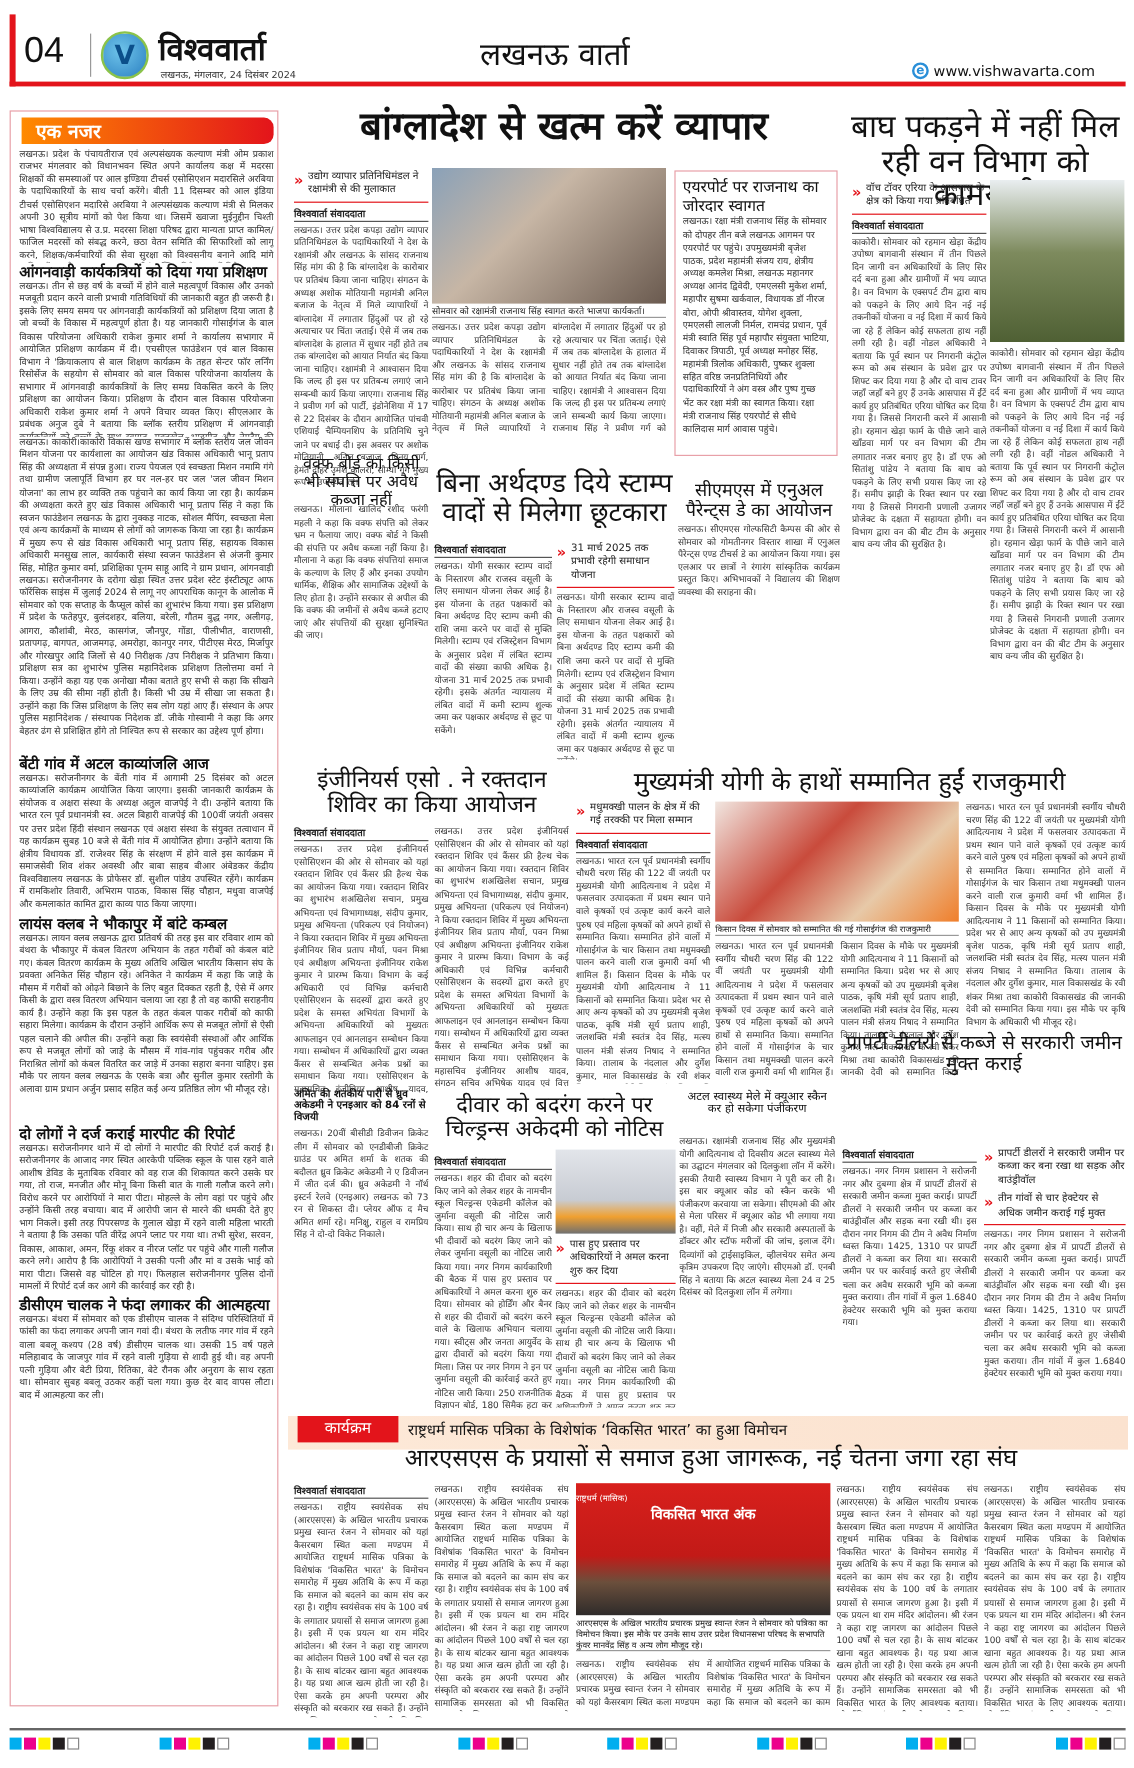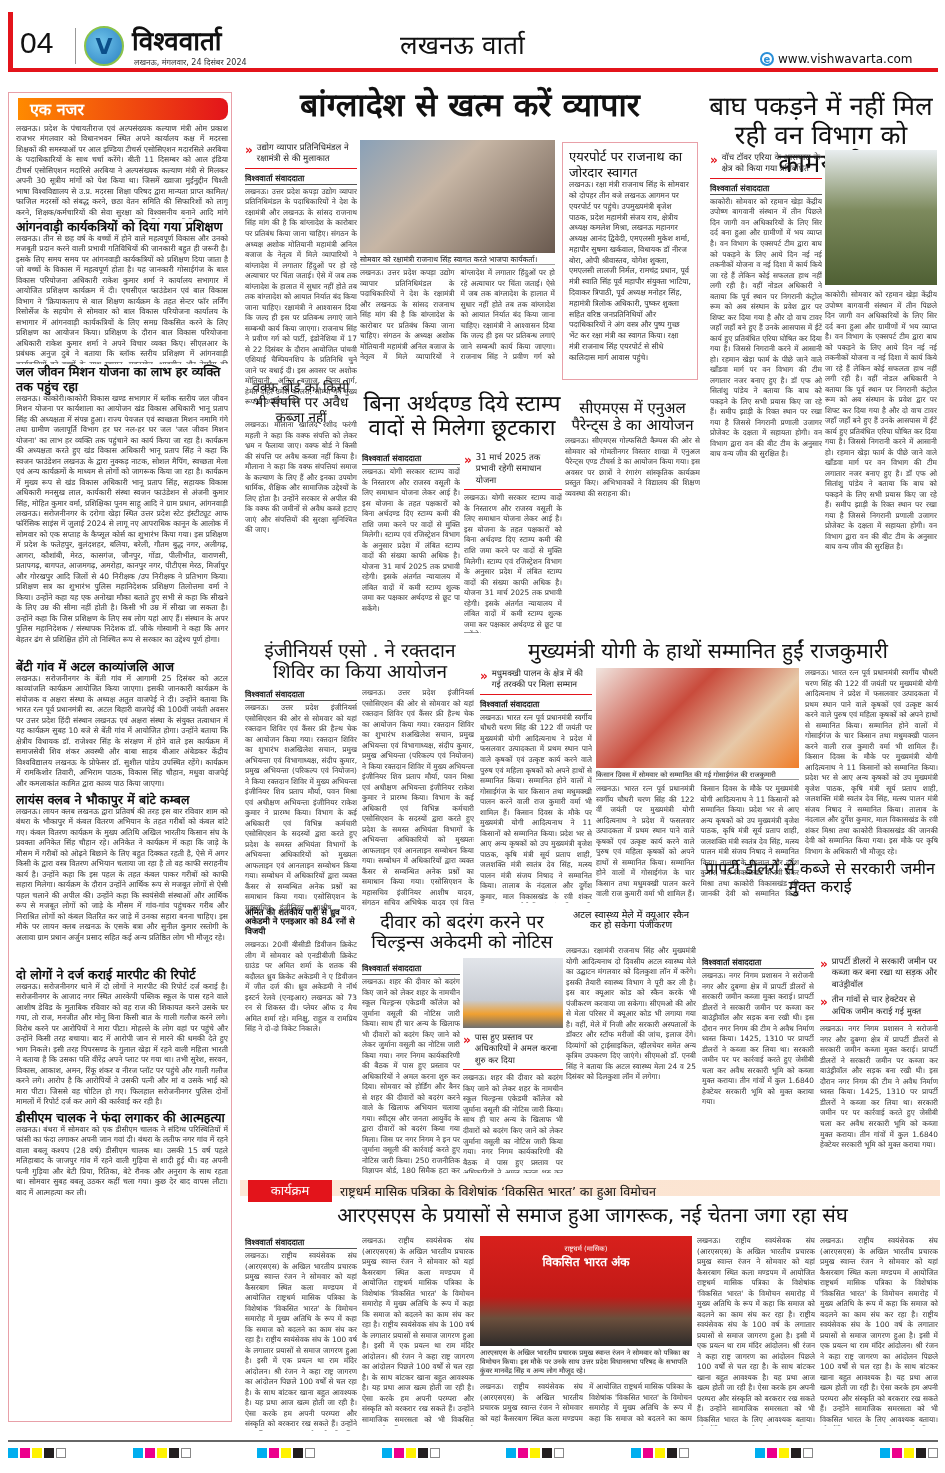--- a/index.html
+++ b/index.html
@@ -21,21 +21,21 @@
   .col{position:absolute}
   .mainhead{font-weight:bold;color:#111;text-align:center;line-height:1.1}
   .kick{font-size:8.5px;color:#222;display:flex;gap:4px;line-height:1.35}
   .kick .chev{color:#e3141b;font-weight:bold;font-size:12px}
   .byline{font-size:8px;font-weight:bold;border-bottom:1px solid #555;padding-bottom:1px;margin-bottom:2px}
   .body{font-size:7.4px;line-height:1.42;color:#333;text-align:justify}
   .photo{position:absolute;background:linear-gradient(135deg,#8aa1b8,#c7b6a5 40%,#6a5a4f);}
   .caption{font-size:7.5px;color:#222;border-bottom:1px solid #999}
   .sidebox{position:absolute;border:1px solid #e8a0a8;padding:6px}
   .redrule{height:1px;background:#e3141b}
-  .banner{left:240px;top:1180px;width:700px;height:16px;background:linear-gradient(90deg,#fde9d8,#fbe2cf)}
+  .banner{left:240px;top:1180px;width:700px;height:28px;background:linear-gradient(90deg,#fde9d8,#fbe2cf)}
   .banner .tag{position:absolute;left:8px;top:0;width:84px;height:22px;background:#e3141b;color:#fff;font-size:13px;text-align:center;line-height:22px}
   .banner .btxt{position:absolute;left:100px;top:3px;font-size:12.5px;color:#111}
   .regmarks{left:8px;top:1448px;width:930px;height:14px;display:flex;justify-content:space-between}
   .reg{display:flex;gap:2px}
   .reg span{width:10px;height:10px;display:inline-block}
   .footrule{left:8px;top:1440px;width:930px;height:2px;background:#666}
 </style>
 </head>
 <body>
 
@@ -57,21 +57,20 @@
 <div class="abs eknazar">एक नजर</div>
 <div class="col" style="left:16px;top:124px;width:212px">
   <div>
     <div class="ltext" style="height:95px;overflow:hidden">लखनऊ। प्रदेश के पंचायतीराज एवं अल्पसंख्यक कल्याण मंत्री ओम प्रकाश राजभर मंगलवार को विधानभवन स्थित अपने कार्यालय कक्ष में मदरसा शिक्षकों की समस्याओं पर आल इण्डिया टीचर्स एसोसिएशन मदारसिले अरबिया के पदाधिकारियों के साथ चर्चा करेंगे। बीती 11 दिसम्बर को आल इंडिया टीचर्स एसोसिएशन मदारिसे अरबिया ने अल्पसंख्यक कल्याण मंत्री से मिलकर अपनी 30 सूत्रीय मांगों को पेश किया था। जिसमें ख्वाजा मुईनुद्दीन चिश्ती भाषा विश्वविद्यालय से उ.प्र. मदरसा शिक्षा परिषद द्वारा मान्यता प्राप्त कामिल/फाजिल मदरसों को संबद्ध करने, छठा वेतन समिति की सिफारिशों को लागू करने, शिक्षक/कर्मचारियों की सेवा सुरक्षा को विश्वसनीय बनाने आदि मांगे शामिल हैं। इसके अलावा राजभर अलीगंज स्थित निदेशालय में निदेशालय स्तर एवं जिला स्तर के समस्त अधिकारियों के साथ जीरो पावर्टी योजना के संबंध में समीक्षा बैठक भी करेंगे।</div>
   </div>
   <div>
     <div class="lhead">आंगनवाड़ी कार्यकत्रियों को दिया गया प्रशिक्षण</div>
     <div class="ltext" style="height:130px;overflow:hidden">लखनऊ। तीन से छह वर्ष के बच्चों में होने वाले महत्वपूर्ण विकास और उनको मजबूती प्रदान करने वाली प्रभावी गतिविधियों की जानकारी बहुत ही जरूरी है। इसके लिए समय समय पर आंगनवाड़ी कार्यकत्रियों को प्रशिक्षण दिया जाता है जो बच्चों के विकास में महत्वपूर्ण होता है। यह जानकारी गोसाईगंज के बाल विकास परियोजना अधिकारी राकेश कुमार शर्मा ने कार्यालय सभागार में आयोजित प्रशिक्षण कार्यक्रम में दी। एचसीएल फाउंडेशन एवं बाल विकास विभाग ने 'क्रियाकलाप से बाल शिक्षण कार्यक्रम के तहत सेन्टर फॉर लर्निंग रिसोर्सेज के सहयोग से सोमवार को बाल विकास परियोजना कार्यालय के सभागार में आंगनवाड़ी कार्यकत्रियों के लिए समग्र विकसित करने के लिए प्रशिक्षण का आयोजन किया। प्रशिक्षण के दौरान बाल विकास परियोजना अधिकारी राकेश कुमार शर्मा ने अपने विचार व्यक्त किए। सीएलआर के प्रबंधक अनुज दुबे ने बताया कि ब्लॉक स्तरीय प्रशिक्षण में आंगनवाड़ी कार्यकत्रियों को बच्चों के साथ स्वागत, मुक्तखेल, भावगीत और नेमटैग की गतिविधियों को सिखाया गया और उनको संबंधित सहायक सामग्री प्रदान की गई। बाल विकास परियोजना कार्यालय की मुख्य सेविका अनीता यादव और सेन्टर फॉर लर्निंग रिसोर्सेज की तरफ से वर्षा शर्मा और मधु सिंह ने भी 55 कार्यकत्रियों को प्रशिक्षण दिया।</div>
   </div>
   <div>
-    <div class="lhead">जल जीवन मिशन योजना का लाभ हर व्यक्ति तक पहुंच रहा</div>
     <div class="ltext" style="height:115px;overflow:hidden">लखनऊ। काकोरी।काकोरी विकास खण्ड सभागार में ब्लॉक स्तरीय जल जीवन मिशन योजना पर कार्यशाला का आयोजन खंड विकास अधिकारी भानू प्रताप सिंह की अध्यक्षता में संपन्न हुआ। राज्य पेयजल एवं स्वच्छता मिशन नमामि गंगे तथा ग्रामीण जलापूर्ति विभाग हर घर नल-हर घर जल 'जल जीवन मिशन योजना' का लाभ हर व्यक्ति तक पहुंचाने का कार्य किया जा रहा है। कार्यक्रम की अध्यक्षता करते हुए खंड विकास अधिकारी भानू प्रताप सिंह ने कहा कि स्वजन फाउंडेशन लखनऊ के द्वारा नुक्कड़ नाटक, सोशल मैपिंग, स्वच्छता मेला एवं अन्य कार्यक्रमों के माध्यम से लोगों को जागरूक किया जा रहा है। कार्यक्रम में मुख्य रूप से खंड विकास अधिकारी भानू प्रताप सिंह, सहायक विकास अधिकारी मनसुख लाल, कार्यकारी संस्था स्वजन फाउंडेशन से अंजनी कुमार सिंह, मोहित कुमार वर्मा, प्रशिक्षिका पूनम साहू आदि ने ग्राम प्रधान, आंगनवाड़ी कार्यकत्रियों सहित जल सखी एवं स्वयं सहायता समूह की उपस्थित महिलाओं को विस्तृत जानकारी देते हुए विस्तार से हर विषय पर जानकारी दी।</div>
   </div>
   <div>
     <div class="ltext" style="height:150px;overflow:hidden">लखनऊ। सरोजनीनगर के दरोगा खेड़ा स्थित उत्तर प्रदेश स्टेट इंस्टीट्यूट आफ फॉरेंसिक साइंस में जुलाई 2024 से लागू नए आपराधिक कानून के आलोक में सोमवार को एक सप्ताह के कैप्सूल कोर्स का शुभारंभ किया गया। इस प्रशिक्षण में प्रदेश के फतेहपुर, बुलंदशहर, बलिया, बरेली, गौतम बुद्ध नगर, अलीगढ़, आगरा, कौशांबी, मेरठ, कासगंज, जौनपुर, गोंडा, पीलीभीत, वाराणसी, प्रतापगढ़, बागपत, आजमगढ़, अमरोहा, कानपुर नगर, पीटीएस मेरठ, मिर्जापुर और गोरखपुर आदि जिलों से 40 निरीक्षक /उप निरीक्षक ने प्रतिभाग किया। प्रशिक्षण सत्र का शुभारंभ पुलिस महानिदेशक प्रशिक्षण तिलोत्तमा वर्मा ने किया। उन्होंने कहा यह एक अनोखा मौका बताते हुए सभी से कहा कि सीखने के लिए उम्र की सीमा नहीं होती है। किसी भी उम्र में सीखा जा सकता है। उन्होंने कहा कि जिस प्रशिक्षण के लिए सब लोग यहां आए हैं। संस्थान के अपर पुलिस महानिदेशक / संस्थापक निदेशक डॉ. जीके गोस्वामी ने कहा कि अगर बेहतर ढंग से प्रशिक्षित होंगे तो निश्चित रूप से सरकार का उद्देश्य पूर्ण होगा।</div>
   </div>
   <div>
     <div class="lhead">बेंटी गांव में अटल काव्यांजलि आज</div>
     <div class="ltext" style="height:118px;overflow:hidden">लखनऊ। सरोजनीनगर के बेंती गांव में आगामी 25 दिसंबर को अटल काव्यांजलि कार्यक्रम आयोजित किया जाएगा। इसकी जानकारी कार्यक्रम के संयोजक व अक्षरा संस्था के अध्यक्ष अतुल वाजपेई ने दी। उन्होंने बताया कि भारत रत्न पूर्व प्रधानमंत्री स्व. अटल बिहारी वाजपेई की 100वीं जयंती अवसर पर उत्तर प्रदेश हिंदी संस्थान लखनऊ एवं अक्षरा संस्था के संयुक्त तत्वाधान में यह कार्यक्रम सुबह 10 बजे से बेंती गांव में आयोजित होगा। उन्होंने बताया कि क्षेत्रीय विधायक डॉ. राजेश्वर सिंह के संरक्षण में होने वाले इस कार्यक्रम में समाजसेवी शिव शंकर अवस्थी और बाबा साहब बीआर अंबेडकर केंद्रीय विश्वविद्यालय लखनऊ के प्रोफेसर डॉ. सुशील पांडेय उपस्थित रहेंगे। कार्यक्रम में रामकिशोर तिवारी, अभिराम पाठक, विकास सिंह चौहान, मधुवा वाजपेई और कमलाकांत कामित द्वारा काव्य पाठ किया जाएगा।</div>
   </div>
   <div>
@@ -131,21 +130,21 @@
 <div class="col" style="left:464px;top:452px;width:98px">
   <div class="kick">
       <span class="chev">»</span>
       <span>31 मार्च 2025 तक प्रभावी रहेगी समाधान योजना</span>
     </div>
   <div class="redrule" style="margin:3px 0"></div>
   <div class="body" style="height:140px;overflow:hidden">लखनऊ। योगी सरकार स्टाम्प वादों के निस्तारण और राजस्व वसूली के लिए समाधान योजना लेकर आई है। इस योजना के तहत पक्षकारों को बिना अर्थदण्ड दिए स्टाम्प कमी की राशि जमा करने पर वादों से मुक्ति मिलेगी। स्टाम्प एवं रजिस्ट्रेशन विभाग के अनुसार प्रदेश में लंबित स्टाम्प वादों की संख्या काफी अधिक है। योजना 31 मार्च 2025 तक प्रभावी रहेगी। इसके अंतर्गत न्यायालय में लंबित वादों में कमी स्टाम्प शुल्क जमा कर पक्षकार अर्थदण्ड से छूट पा सकेंगे।</div>
 </div>
 
 <div class="col mainhead" style="left:565px;top:400px;width:135px;font-size:15px;font-weight:normal">सीएमएस में एनुअल पैरेन्ट्स डे का आयोजन</div>
-<div class="col body" style="left:565px;top:436px;width:135px;height:190px;overflow:hidden">लखनऊ। सीएमएस गोल्फसिटी कैम्पस की ओर से सोमवार को गोमतीनगर विस्तार शाखा में एनुअल पैरेन्ट्स एण्ड टीचर्स डे का आयोजन किया गया। इस अवसर पर छात्रों ने रंगारंग सांस्कृतिक कार्यक्रम प्रस्तुत किए। अभिभावकों ने विद्यालय की शिक्षण व्यवस्था की सराहना की।</div>
+<div class="col body" style="left:565px;top:436px;width:135px;height:190px;overflow:hidden">लखनऊ। सीएमएस गोल्फसिटी कैम्पस की ओर से सोमवार को गोमतीनगर विस्तार शाखा में एनुअल पैरेन्ट्स एण्ड टीचर्स डे का आयोजन किया गया। इस एलआर पर छात्रों ने रंगारंग सांस्कृतिक कार्यक्रम प्रस्तुत किए। अभिभावकों ने विद्यालय की शिक्षण व्यवस्था की सराहना की।</div>
 
 <div class="col mainhead" style="left:245px;top:640px;width:230px;font-size:19px;font-weight:normal">इंजीनियर्स एसो . ने रक्तदान शिविर का किया आयोजन</div>
 <div class="col" style="left:245px;top:688px;width:112px">
   <div class="byline">विश्ववार्ता संवाददाता</div>
   <div class="body" style="height:210px;overflow:hidden">लखनऊ। उत्तर प्रदेश इंजीनियर्स एसोसिएशन की ओर से सोमवार को यहां रक्तदान शिविर एवं कैंसर फ्री हैल्थ चेक का आयोजन किया गया। रक्तदान शिविर का शुभारंभ शअखिलेश सचान, प्रमुख अभियन्ता एवं विभागाध्यक्ष, संदीप कुमार, प्रमुख अभियन्ता (परिकल्प एवं नियोजन) ने किया रक्तदान शिविर में मुख्य अभियन्ता इंजीनियर शिव प्रताप मौर्या, पवन मिश्रा एवं अधीक्षण अभियन्ता इंजीनियर राकेश कुमार ने प्रारम्भ किया। विभाग के कई अधिकारी एवं विभिन्न कर्मचारी एसोसिएशन के सदस्यों द्वारा करते हुए प्रदेश के समस्त अभियंता विभागों के अभियन्ता अधिकारियों को मुख्यतः आफलाइन एवं आनलाइन सम्बोधन किया गया। सम्बोधन में अधिकारियों द्वारा व्यक्त कैंसर से सम्बन्धित अनेक प्रश्नों का समाधान किया गया। एसोसिएशन के महासचिव इंजीनियर आशीष यादव, संगठन सचिव अभिषेक यादव एवं वित्त सचिव राजेश वर्मा द्वारा सफल आयोजन के लिए समस्त सदस्यों का आभार व्यक्त करते हुये भविष्य में अनेक विषयों पर सेमिनार आयोजित किया जायेगा।</div>
 </div>
 <div class="col body" style="left:362px;top:688px;width:112px;height:220px;overflow:hidden">लखनऊ। उत्तर प्रदेश इंजीनियर्स एसोसिएशन की ओर से सोमवार को यहां रक्तदान शिविर एवं कैंसर फ्री हैल्थ चेक का आयोजन किया गया। रक्तदान शिविर का शुभारंभ शअखिलेश सचान, प्रमुख अभियन्ता एवं विभागाध्यक्ष, संदीप कुमार, प्रमुख अभियन्ता (परिकल्प एवं नियोजन) ने किया रक्तदान शिविर में मुख्य अभियन्ता इंजीनियर शिव प्रताप मौर्या, पवन मिश्रा एवं अधीक्षण अभियन्ता इंजीनियर राकेश कुमार ने प्रारम्भ किया। विभाग के कई अधिकारी एवं विभिन्न कर्मचारी एसोसिएशन के सदस्यों द्वारा करते हुए प्रदेश के समस्त अभियंता विभागों के अभियन्ता अधिकारियों को मुख्यतः आफलाइन एवं आनलाइन सम्बोधन किया गया। सम्बोधन में अधिकारियों द्वारा व्यक्त कैंसर से सम्बन्धित अनेक प्रश्नों का समाधान किया गया। एसोसिएशन के महासचिव इंजीनियर आशीष यादव, संगठन सचिव अभिषेक यादव एवं वित्त सचिव राजेश वर्मा द्वारा सफल आयोजन के लिए समस्त सदस्यों का आभार व्यक्त करते हुये भविष्य में अनेक विषयों पर सेमिनार आयोजित किया जायेगा।</div>
 
 <div class="col mainhead" style="left:478px;top:640px;width:460px;font-size:21px;font-weight:normal">मुख्यमंत्री योगी के हाथों सम्मानित हुईं राजकुमारी</div>
 <div class="col" style="left:480px;top:668px;width:112px">
@@ -206,21 +205,21 @@
   <div class="btxt">राष्ट्रधर्म मासिक पत्रिका के विशेषांक  ‘विकसित भारत’ का हुआ विमोचन</div>
 </div>
 
 <div class="col mainhead" style="left:245px;top:1204px;width:695px;font-size:20px;font-weight:normal">आरएसएस के प्रयासों से समाज हुआ जागरूक, नई चेतना जगा रहा संघ</div>
 <div class="col" style="left:245px;top:1236px;width:112px">
   <div class="byline">विश्ववार्ता संवाददाता</div>
   <div class="body" style="height:180px;overflow:hidden">लखनऊ। राष्ट्रीय स्वयंसेवक संघ (आरएसएस) के अखिल भारतीय प्रचारक प्रमुख स्वान्त रंजन ने सोमवार को यहां कैसरबाग स्थित कला मण्डपम में आयोजित राष्ट्रधर्म मासिक पत्रिका के विशेषांक 'विकसित भारत' के विमोचन समारोह में मुख्य अतिथि के रूप में कहा कि समाज को बदलने का काम संघ कर रहा है। राष्ट्रीय स्वयंसेवक संघ के 100 वर्ष के लगातार प्रयासों से समाज जागरण हुआ है। इसी में एक प्रयत्न था राम मंदिर आंदोलन। श्री रंजन ने कहा राष्ट्र जागरण का आंदोलन पिछले 100 वर्षों से चल रहा है। के साथ बांटकर खाना बहुत आवश्यक है। यह प्रथा आज खत्म होती जा रही है। ऐसा करके हम अपनी परम्परा और संस्कृति को बरकरार रख सकते हैं। उन्होंने सामाजिक समरसता को भी विकसित भारत के लिए आवश्यक बताया। को लैंगिक एवं जातीय भेदभाव के विरुद्ध कार्य करते हुये इसे समाप्त करना होगा। ऐसा करके ही एक भारत, श्रेष्ठ भारत की संकल्पना को साकार करना होगा। भारत अमृतकाल के दौर से गुजर रहा है। कार्यक्रम की अध्यक्षता करते हुये उत्तर प्रदेश विधान परिषद के सभापति कुँवर मानवेन्द्र सिंह ने कहा कि विकसित भारत ज्ञान का भारत, ध्यान भारत, सुरक्षित भारत और स्वच्छ भारत होगा। राष्ट्रधर्म का यह अंक इस दिशा में मार्गदर्शन करेगा। आज भारत की प्रतिष्ठा सर्वव्यापी है।</div>
 </div>
 <div class="col body" style="left:362px;top:1236px;width:112px;height:190px;overflow:hidden">लखनऊ। राष्ट्रीय स्वयंसेवक संघ (आरएसएस) के अखिल भारतीय प्रचारक प्रमुख स्वान्त रंजन ने सोमवार को यहां कैसरबाग स्थित कला मण्डपम में आयोजित राष्ट्रधर्म मासिक पत्रिका के विशेषांक 'विकसित भारत' के विमोचन समारोह में मुख्य अतिथि के रूप में कहा कि समाज को बदलने का काम संघ कर रहा है। राष्ट्रीय स्वयंसेवक संघ के 100 वर्ष के लगातार प्रयासों से समाज जागरण हुआ है। इसी में एक प्रयत्न था राम मंदिर आंदोलन। श्री रंजन ने कहा राष्ट्र जागरण का आंदोलन पिछले 100 वर्षों से चल रहा है। के साथ बांटकर खाना बहुत आवश्यक है। यह प्रथा आज खत्म होती जा रही है। ऐसा करके हम अपनी परम्परा और संस्कृति को बरकरार रख सकते हैं। उन्होंने सामाजिक समरसता को भी विकसित भारत के लिए आवश्यक बताया। को लैंगिक एवं जातीय भेदभाव के विरुद्ध कार्य करते हुये इसे समाप्त करना होगा। ऐसा करके ही एक भारत, श्रेष्ठ भारत की संकल्पना को साकार करना होगा। भारत अमृतकाल के दौर से गुजर रहा है। कार्यक्रम की अध्यक्षता करते हुये उत्तर प्रदेश विधान परिषद के सभापति कुँवर मानवेन्द्र सिंह ने कहा कि विकसित भारत ज्ञान का भारत, ध्यान भारत, सुरक्षित भारत और स्वच्छ भारत होगा। राष्ट्रधर्म का यह अंक इस दिशा में मार्गदर्शन करेगा। आज भारत की प्रतिष्ठा सर्वव्यापी है।</div>
 <div class="photo" style="left:480px;top:1236px;width:212px;height:110px;background:linear-gradient(180deg,#d8201c,#c21a17 55%,#6b4f3c 75%,#2e2b2a)">
-  <div style="color:#fff;font-size:7px;text-align:center;margin-top:8px">राष्ट्रधर्म (मासिक)</div>
+  <div style="color:#fff;font-size:7px;text-align:left;margin-top:8px">राष्ट्रधर्म (मासिक)</div>
   <div style="color:#fff;font-size:12px;text-align:center;font-weight:bold">विकसित भारत अंक</div>
 </div>
 <div class="col caption" style="left:480px;top:1348px;width:212px;font-size:7px">आरएसएस के अखिल भारतीय प्रचारक प्रमुख स्वान्त रंजन ने सोमवार को पत्रिका का विमोचन किया। इस मौके पर उनके साथ उत्तर प्रदेश विधानसभा परिषद के सभापति कुंवर मानवेंद्र सिंह व अन्य लोग मौजूद रहे।</div>
 <div class="col body" style="left:480px;top:1382px;width:212px;height:45px;overflow:hidden;column-count:2;column-gap:6px">लखनऊ। राष्ट्रीय स्वयंसेवक संघ (आरएसएस) के अखिल भारतीय प्रचारक प्रमुख स्वान्त रंजन ने सोमवार को यहां कैसरबाग स्थित कला मण्डपम में आयोजित राष्ट्रधर्म मासिक पत्रिका के विशेषांक 'विकसित भारत' के विमोचन समारोह में मुख्य अतिथि के रूप में कहा कि समाज को बदलने का काम संघ कर रहा है। राष्ट्रीय स्वयंसेवक संघ के 100 वर्ष के लगातार प्रयासों से समाज जागरण हुआ है। इसी में एक प्रयत्न था राम मंदिर आंदोलन। श्री रंजन ने कहा राष्ट्र जागरण का आंदोलन पिछले 100 वर्षों से चल रहा है। के साथ बांटकर खाना बहुत आवश्यक है। यह प्रथा आज खत्म होती जा रही है। ऐसा करके हम अपनी परम्परा और संस्कृति को बरकरार रख सकते हैं। उन्होंने सामाजिक समरसता को भी विकसित भारत के लिए आवश्यक बताया। को लैंगिक एवं जातीय भेदभाव के विरुद्ध कार्य करते हुये इसे समाप्त करना होगा। ऐसा करके ही एक भारत, श्रेष्ठ भारत की संकल्पना को साकार करना होगा। भारत अमृतकाल के दौर से गुजर रहा है। कार्यक्रम की अध्यक्षता करते हुये उत्तर प्रदेश विधान परिषद के सभापति कुँवर मानवेन्द्र सिंह ने कहा कि विकसित भारत ज्ञान का भारत, ध्यान भारत, सुरक्षित भारत और स्वच्छ भारत होगा। राष्ट्रधर्म का यह अंक इस दिशा में मार्गदर्शन करेगा। आज भारत की प्रतिष्ठा सर्वव्यापी है।</div>
 <div class="col body" style="left:697px;top:1236px;width:118px;height:190px;overflow:hidden">लखनऊ। राष्ट्रीय स्वयंसेवक संघ (आरएसएस) के अखिल भारतीय प्रचारक प्रमुख स्वान्त रंजन ने सोमवार को यहां कैसरबाग स्थित कला मण्डपम में आयोजित राष्ट्रधर्म मासिक पत्रिका के विशेषांक 'विकसित भारत' के विमोचन समारोह में मुख्य अतिथि के रूप में कहा कि समाज को बदलने का काम संघ कर रहा है। राष्ट्रीय स्वयंसेवक संघ के 100 वर्ष के लगातार प्रयासों से समाज जागरण हुआ है। इसी में एक प्रयत्न था राम मंदिर आंदोलन। श्री रंजन ने कहा राष्ट्र जागरण का आंदोलन पिछले 100 वर्षों से चल रहा है। के साथ बांटकर खाना बहुत आवश्यक है। यह प्रथा आज खत्म होती जा रही है। ऐसा करके हम अपनी परम्परा और संस्कृति को बरकरार रख सकते हैं। उन्होंने सामाजिक समरसता को भी विकसित भारत के लिए आवश्यक बताया। को लैंगिक एवं जातीय भेदभाव के विरुद्ध कार्य करते हुये इसे समाप्त करना होगा। ऐसा करके ही एक भारत, श्रेष्ठ भारत की संकल्पना को साकार करना होगा। भारत अमृतकाल के दौर से गुजर रहा है। कार्यक्रम की अध्यक्षता करते हुये उत्तर प्रदेश विधान परिषद के सभापति कुँवर मानवेन्द्र सिंह ने कहा कि विकसित भारत ज्ञान का भारत, ध्यान भारत, सुरक्षित भारत और स्वच्छ भारत होगा। राष्ट्रधर्म का यह अंक इस दिशा में मार्गदर्शन करेगा। आज भारत की प्रतिष्ठा सर्वव्यापी है।</div>
 <div class="col body" style="left:820px;top:1236px;width:118px;height:190px;overflow:hidden">लखनऊ। राष्ट्रीय स्वयंसेवक संघ (आरएसएस) के अखिल भारतीय प्रचारक प्रमुख स्वान्त रंजन ने सोमवार को यहां कैसरबाग स्थित कला मण्डपम में आयोजित राष्ट्रधर्म मासिक पत्रिका के विशेषांक 'विकसित भारत' के विमोचन समारोह में मुख्य अतिथि के रूप में कहा कि समाज को बदलने का काम संघ कर रहा है। राष्ट्रीय स्वयंसेवक संघ के 100 वर्ष के लगातार प्रयासों से समाज जागरण हुआ है। इसी में एक प्रयत्न था राम मंदिर आंदोलन। श्री रंजन ने कहा राष्ट्र जागरण का आंदोलन पिछले 100 वर्षों से चल रहा है। के साथ बांटकर खाना बहुत आवश्यक है। यह प्रथा आज खत्म होती जा रही है। ऐसा करके हम अपनी परम्परा और संस्कृति को बरकरार रख सकते हैं। उन्होंने सामाजिक समरसता को भी विकसित भारत के लिए आवश्यक बताया। को लैंगिक एवं जातीय भेदभाव के विरुद्ध कार्य करते हुये इसे समाप्त करना होगा। ऐसा करके ही एक भारत, श्रेष्ठ भारत की संकल्पना को साकार करना होगा। भारत अमृतकाल के दौर से गुजर रहा है। कार्यक्रम की अध्यक्षता करते हुये उत्तर प्रदेश विधान परिषद के सभापति कुँवर मानवेन्द्र सिंह ने कहा कि विकसित भारत ज्ञान का भारत, ध्यान भारत, सुरक्षित भारत और स्वच्छ भारत होगा। राष्ट्रधर्म का यह अंक इस दिशा में मार्गदर्शन करेगा। आज भारत की प्रतिष्ठा सर्वव्यापी है।</div>
 
 <div class="abs footrule"></div>
 <div class="abs regmarks">
   <div class="reg">

